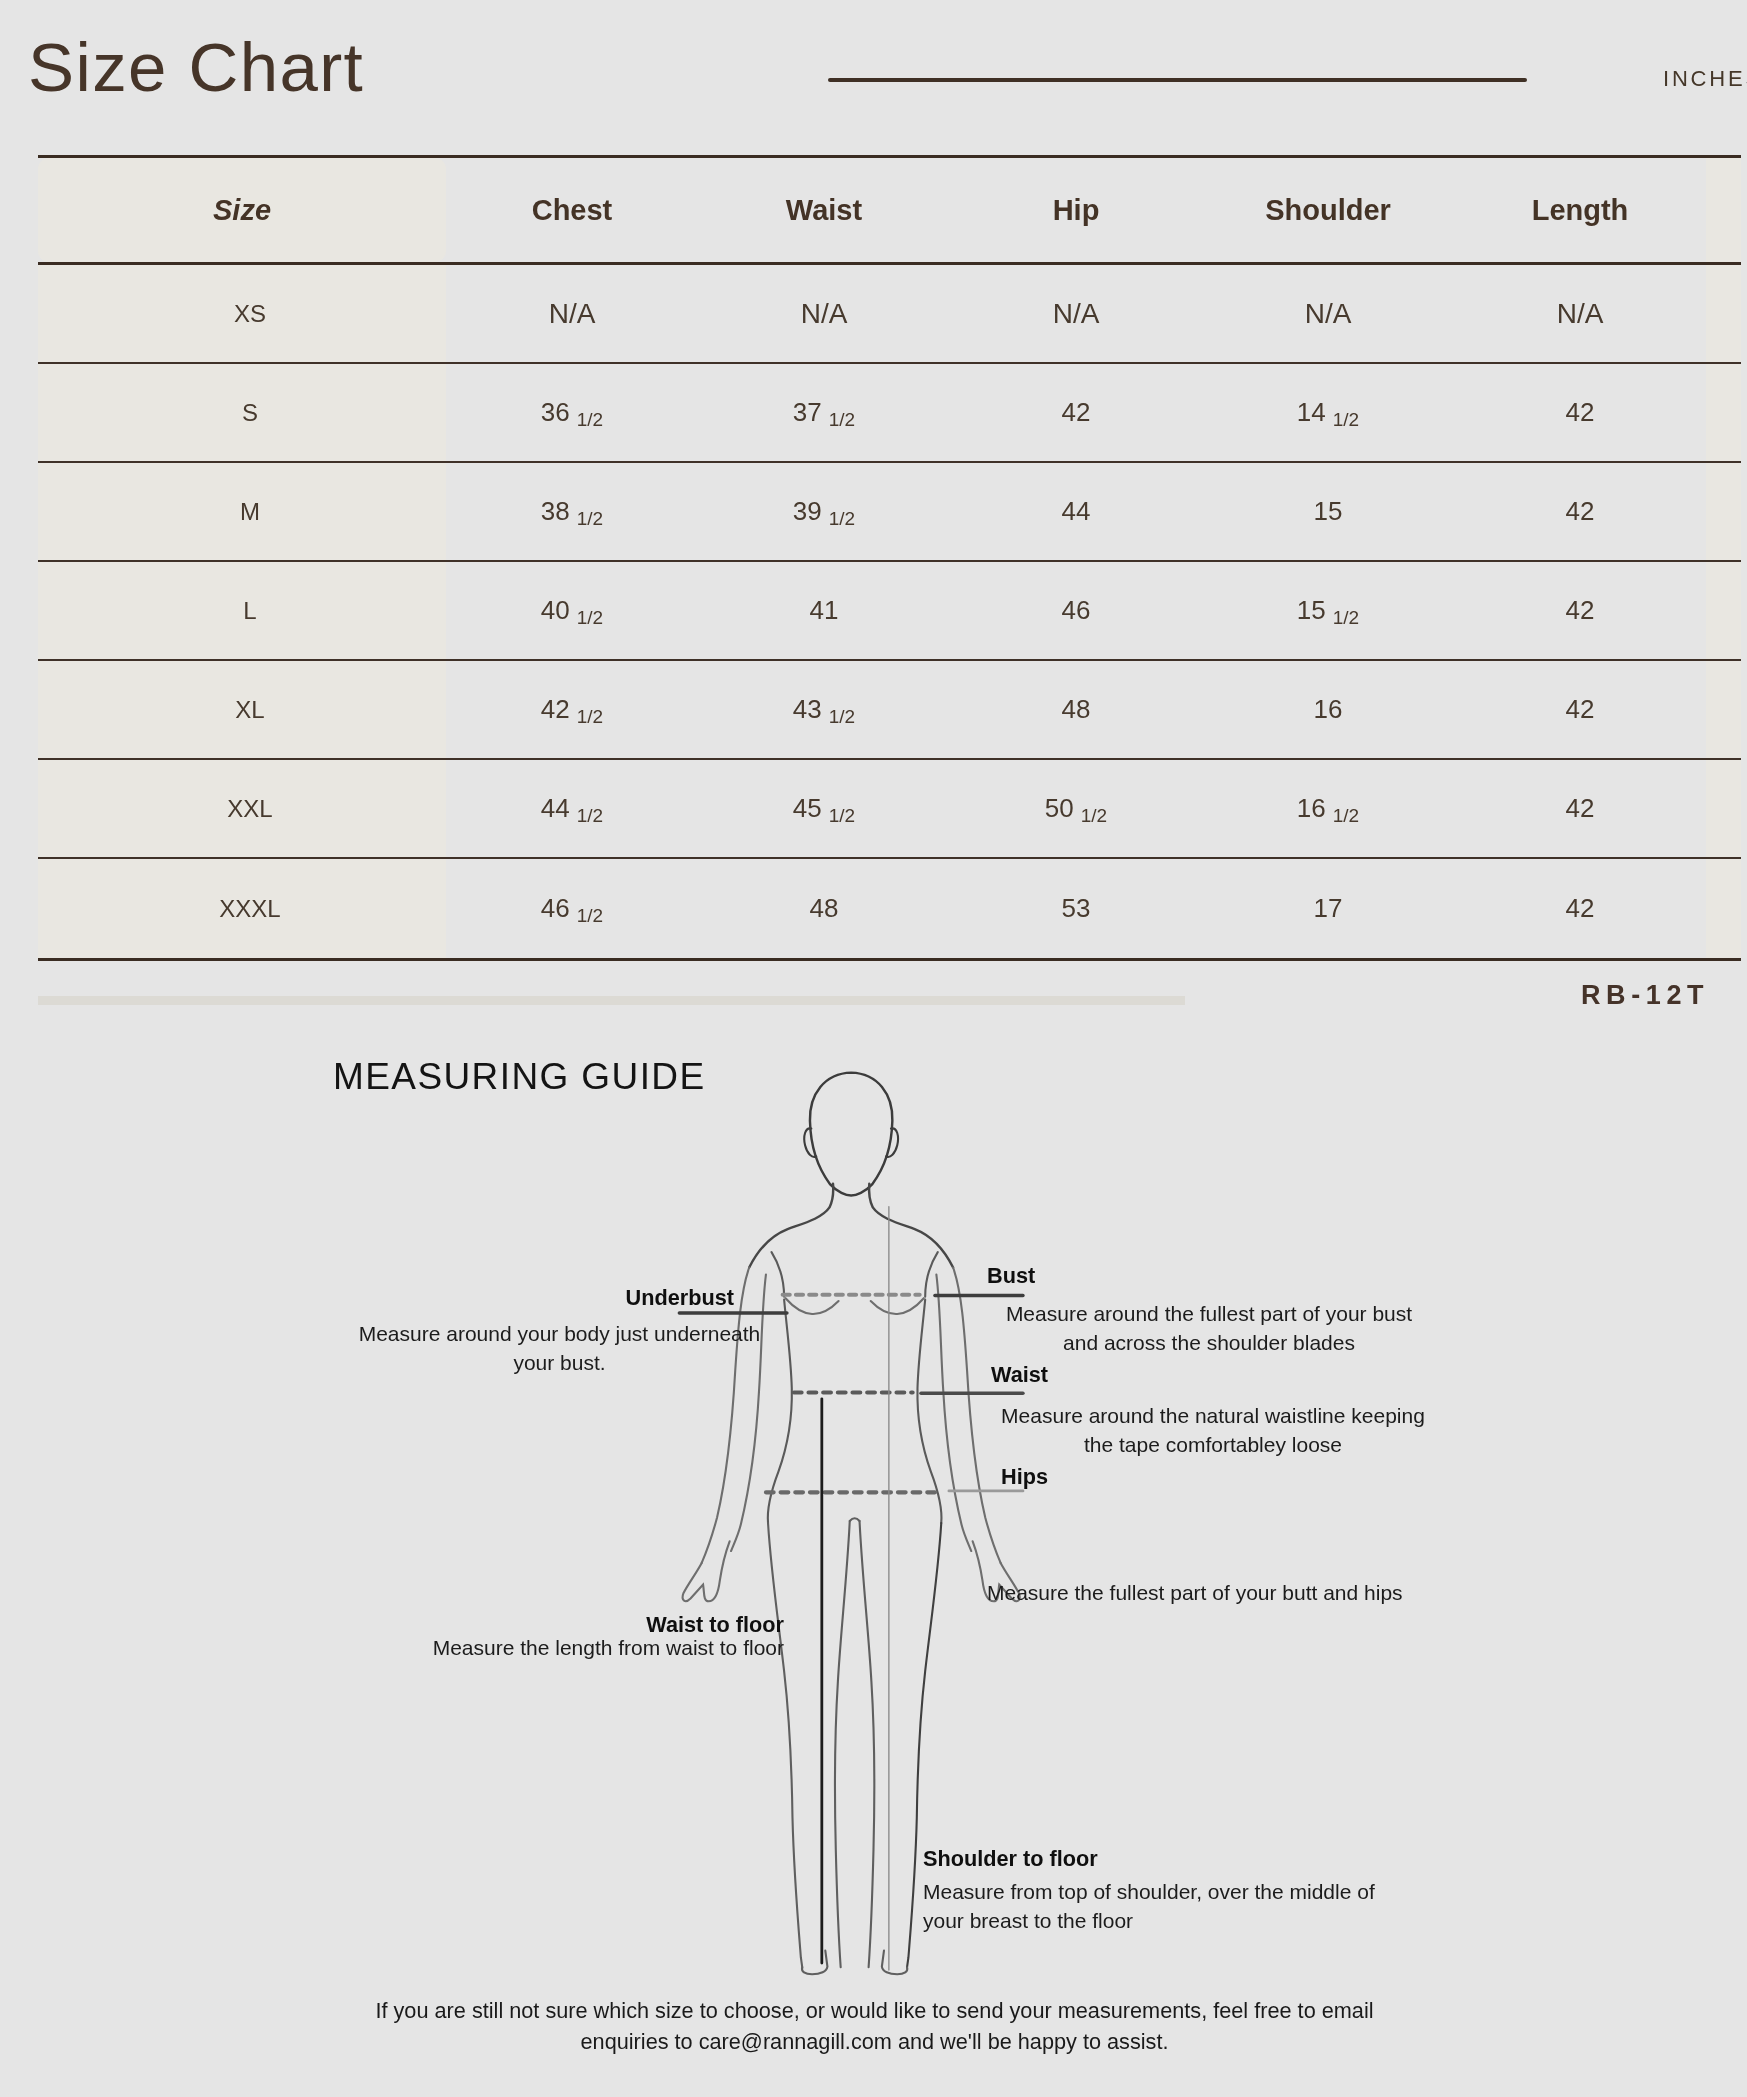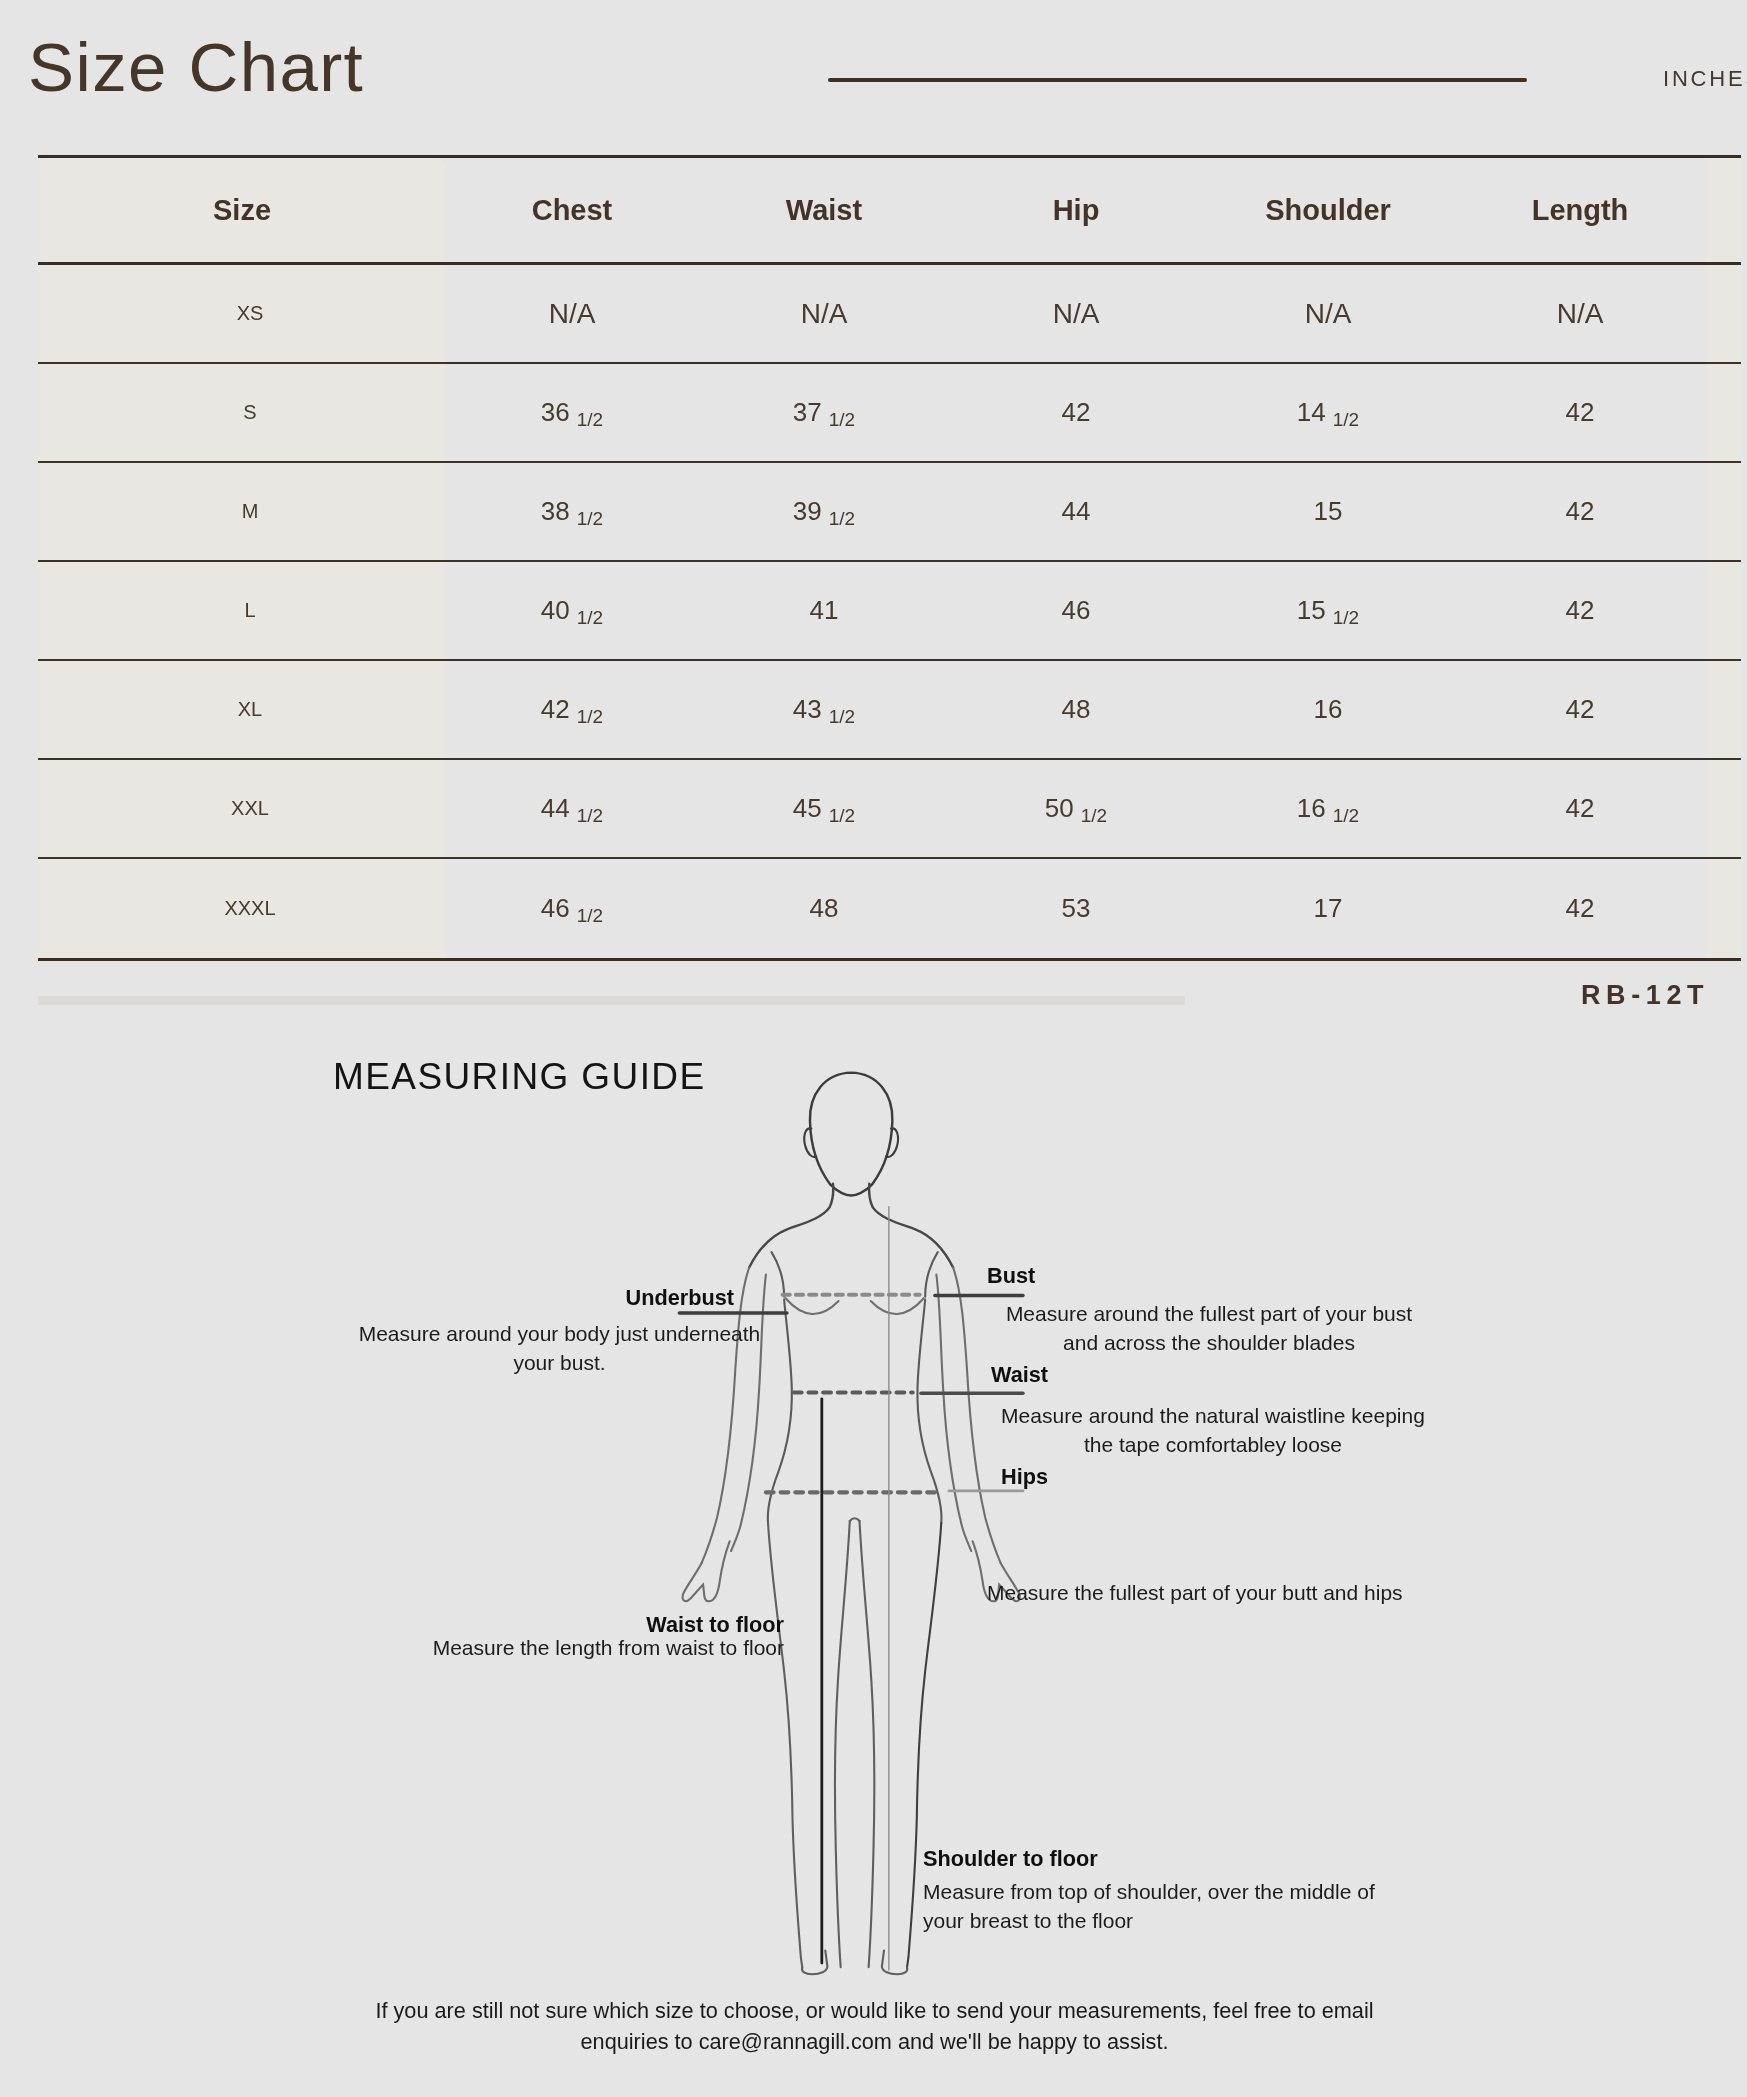--- a/index.html
+++ b/index.html
@@ -27,22 +27,22 @@
     box-sizing:border-box;
   }
   .trow{display:flex;width:100%;height:99px;border-bottom:2.1px solid #3f3128;box-sizing:border-box;}
   .trow.header{height:107px;border-bottom:3.5px solid #3a2c22;}
   .trow:last-child{border-bottom:none;}
   .cell{display:flex;align-items:center;justify-content:center;box-sizing:border-box;}
   .size-col{width:408px;background:#e9e7e1;flex:none;}
   .data-col{width:252px;flex:none;}
   .strip-col{width:36px;background:#e9e7e1;flex:1;}
   .th{font-size:29px;font-weight:bold;color:#443326;}
-  .th-size{border-radius:11px;}
-  .size-label{font-size:20px;color:#473a2e;padding-left:16px;}
+  .th-size{font-style:italic;border-radius:11px;}
+  .size-label{font-size:24px;color:#473a2e;padding-left:16px;}
   .val{font-size:26px;color:#473a2e;}
   .na{font-size:28px;}
   .frac{font-size:19px;color:#473a2e;position:relative;top:7px;margin-left:7px;}
   .table-bar{
     position:absolute;left:38px;top:996px;width:1147px;height:9px;background:#dcdad4;
   }
   .style-code{
     position:absolute;left:1581px;top:980px;
     font-size:27px;font-weight:bold;letter-spacing:5.6px;color:#453329;
   }

